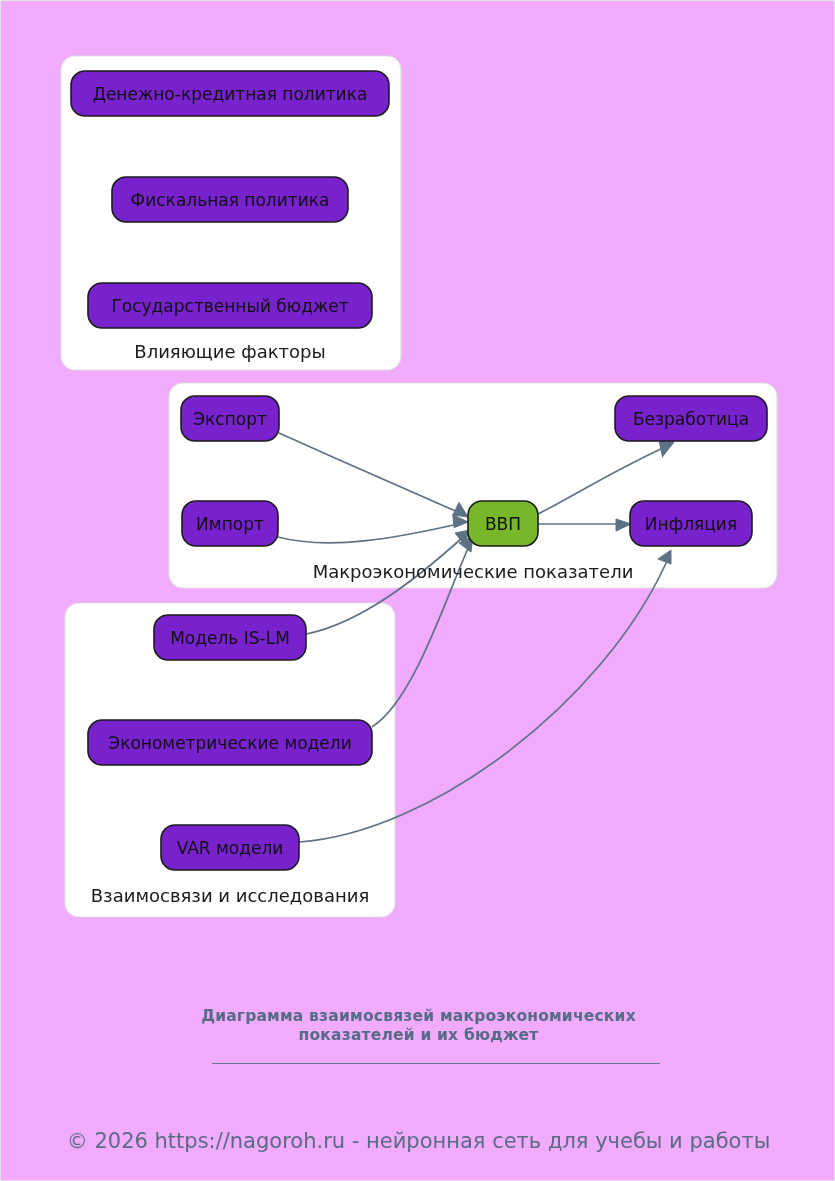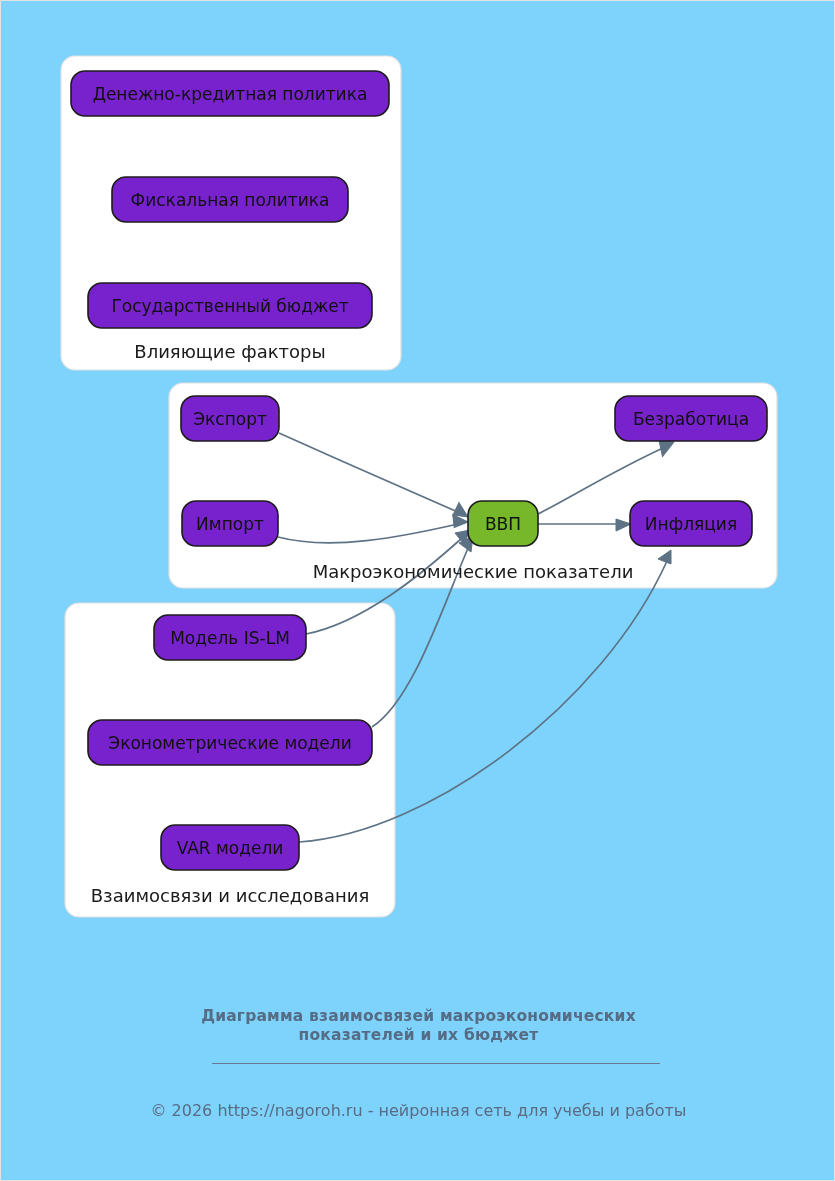--- a/index.html
+++ b/index.html
@@ -7,21 +7,21 @@
     padding: 0;
     background: #ffffff;
   }
   body {
     font-family: "DejaVu Sans", "Liberation Sans", sans-serif;
   }
   #page {
     position: relative;
     width: 835px;
     height: 1181px;
-    background: #7dd3fc;
+    background: #f0abfc;
     border: 1px solid #e3e3e3;
     box-sizing: border-box;
     overflow: hidden;
   }
   #diagram-svg {
     position: absolute;
     top: 0;
     left: 0;
     width: 835px;
     height: 1181px;
@@ -79,22 +79,22 @@
   }
   #footer-divider {
     position: absolute;
     top: 1062px;
     left: 211px;
     width: 448px;
     height: 1px;
     background: #68798e;
   }
   #footer-credit {
-    top: 1100px;
-    font-size: 16px;
+    top: 1128px;
+    font-size: 21px;
     color: #5a6b82;
   }
 </style>
 </head>
 <body>
 
 <div id="page">
 
   <svg id="diagram-svg" viewBox="0 0 835 1181">
 

